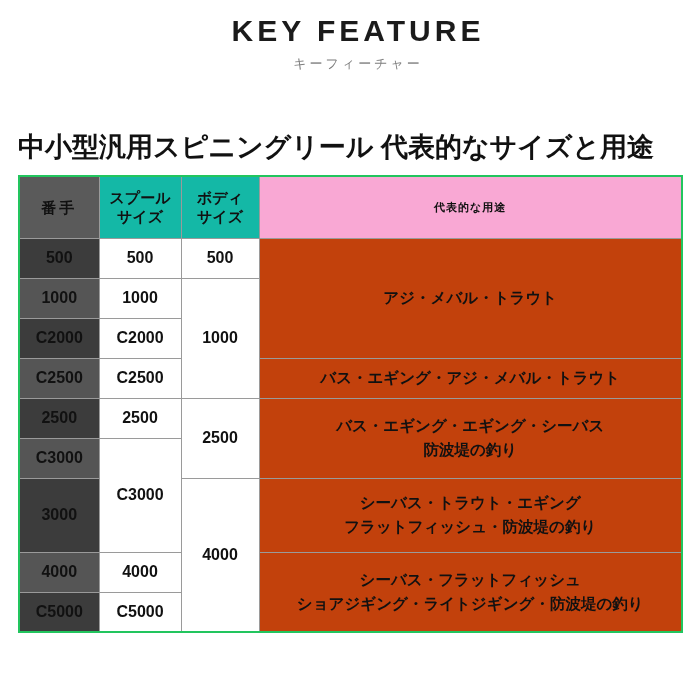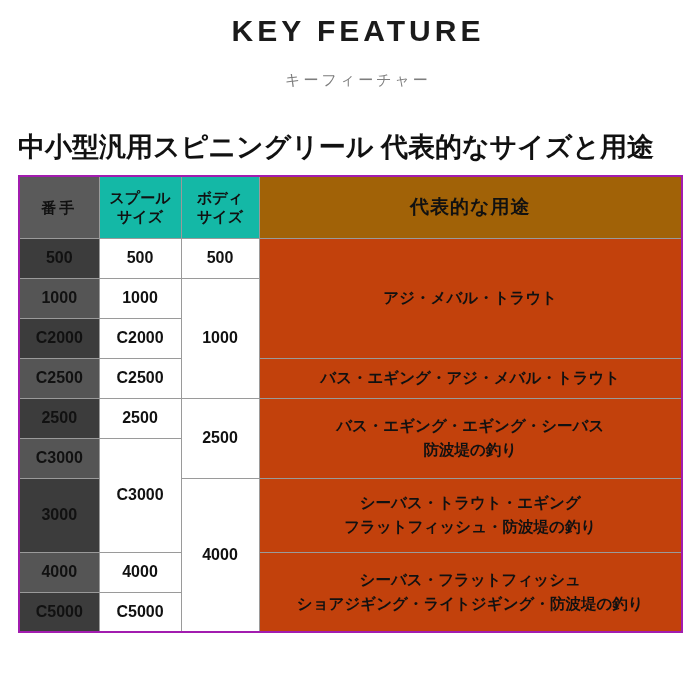--- a/index.html
+++ b/index.html
@@ -14,22 +14,22 @@
   
   .kf-header { text-align: center; padding-top: 14px; padding-left: 16px; }
   .kf-title {
     font-size: 30px;
     font-weight: 700;
     letter-spacing: 4px;
     color: #1b1b1b;
     line-height: 1.15;
   }
   .kf-sub {
-    margin-top: 22px;
-    font-size: 15px;
+    margin-top: 6px;
+    font-size: 13px;
     letter-spacing: 3px;
     color: #7d7d7d;
     font-weight: 400;
   }
 
   
   .section-heading {
     position: absolute;
     left: 18px;
     top: 129px;
@@ -44,21 +44,21 @@
   .table-wrap {
     position: absolute;
     left: 18px;
     top: 175px;
     width: 663px;
   }
   table.spec {
     border-collapse: collapse;
     table-layout: fixed;
     width: 663px;
-    border: 2px solid #a21caf;
+    border: 2px solid #22c55e;
   }
   table.spec td, table.spec th {
     border: 1px solid #9a9a9a;
     text-align: center;
     vertical-align: middle;
     font-weight: 700;
     color: #111111;
     padding: 0;
   }
   
@@ -69,21 +69,21 @@
 
   
   thead th { height: 62px; font-size: 15px; line-height: 1.28; }
   th.h-ban {
     background: #5a5a5a;
     color: #ffffff;
     letter-spacing: 3px;
     border-right: 1px solid #9a9a9a;
   }
   th.h-light { background: #14b8a6; color: #111111; }
-  th.h-use { background: #a16207; color: #111111; font-size: 19px; letter-spacing: 1px; }
+  th.h-use { background: #f9a8d4; color: #111111; font-size: 11px; letter-spacing: 1px; }
 
   
   tbody td { font-size: 16px; }
   td.ban {
     color: #ffffff;
     font-size: 16px;
   }
   td.ban-dark  { background: #3c3c3c; }
   td.ban-light { background: #555555; }
   td.white { background: #ffffff; }

